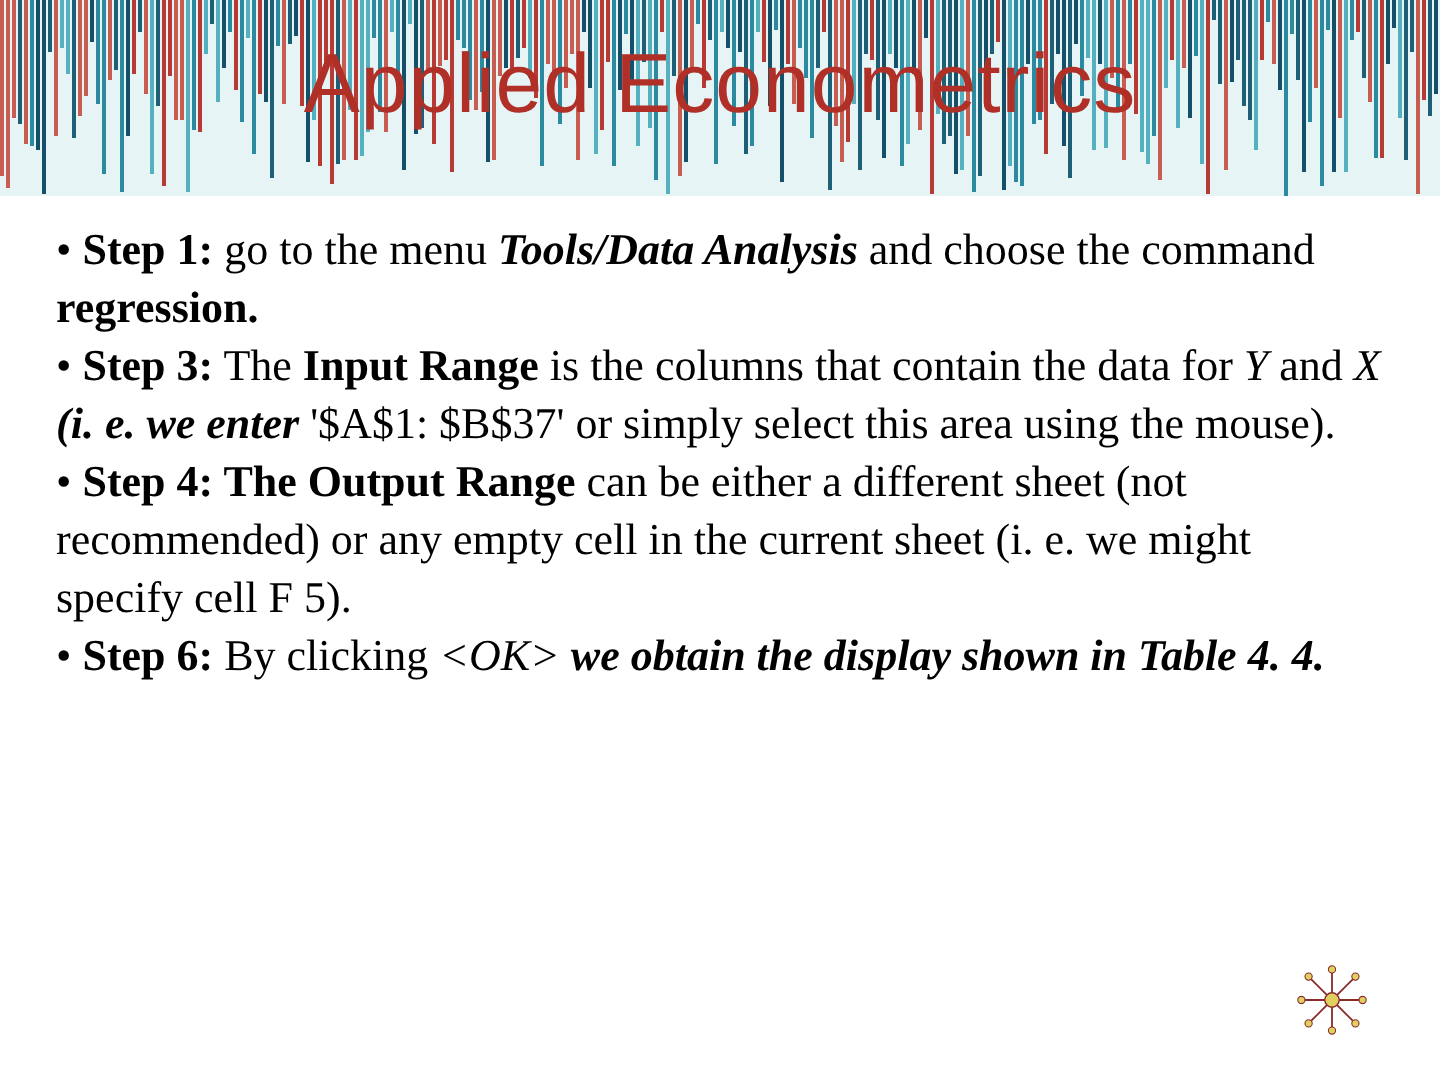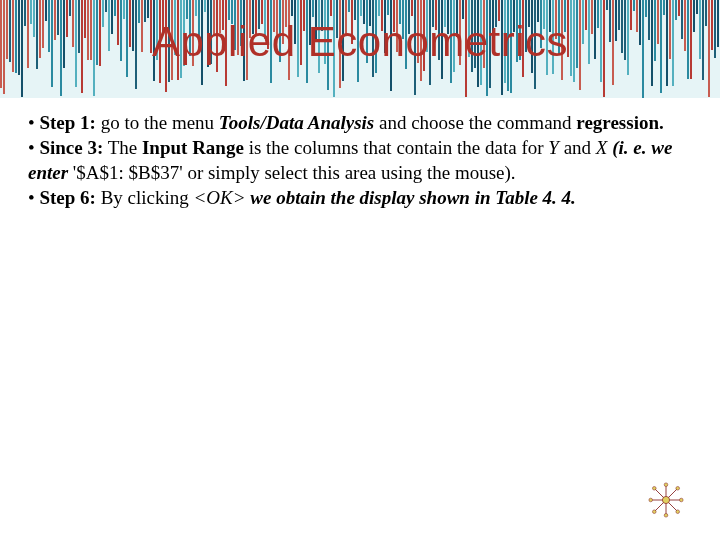--- a/index.html
+++ b/index.html
@@ -45,21 +45,21 @@
   .content {
     padding: 12px 28px 0 28px;
   }
   .subtitle {
     font-size: 27px;
     font-weight: bold;
     text-align: center;
     margin-bottom: 14px;
   }
   .steps {
-    font-size: 19px;
+    font-size: 22px;
     line-height: 1.32;
     text-align: left;
   }
   .steps .step { margin: 0; }
   .b { font-weight: bold; }
   .i { font-style: italic; }
   .bi { font-weight: bold; font-style: italic; }
   .logo {
     position: absolute;
     right: 36px;
@@ -317,21 +317,24 @@
     </div>
   <div class="title">Applied Econometrics</div>
 </div>
 
 <div class="content">
   <div class="steps">
     <div class="step">
       <span>• </span><span class="b">Step 1:</span><span> go to the menu </span><span class="bi">Tools/Data Analysis</span><span> and choose the command </span><span class="b">regression.</span>
     </div>
     <div class="step">
-      <span>• </span><span class="b">Since 3:</span><span> The </span><span class="b">Input Range</span><span> is the columns that contain the data for </span><span class="i">Y</span><span> and </span><span class="i">X</span><span> </span><span class="bi">(i. e. we enter</span><span> '$A$1: $B$37' or simply select this area using the mouse).</span>
+      <span>• </span><span class="b">Step 3:</span><span> The </span><span class="b">Input Range</span><span> is the columns that contain the data for </span><span class="i">Y</span><span> and </span><span class="i">X</span><span> </span><span class="bi">(i. e. we enter</span><span> '$A$1: $B$37' or simply select this area using the mouse).</span>
+    </div>
+    <div class="step">
+      <span>• </span><span class="b">Step 4: The Output Range</span><span> can be either a different sheet (not recommended) or any empty cell in the current sheet (i. e. we might specify cell F 5).</span>
     </div>
     <div class="step">
       <span>• </span><span class="b">Step 6:</span><span> By clicking </span><span class="i">&lt;OK&gt;</span><span> </span><span class="bi">we obtain the display shown in Table 4. 4.</span>
     </div>
   </div>
 </div>
 
 <div class="logo">
   <svg viewBox="0 0 40 40">
     <g stroke="#8a2a2a" stroke-width="1" fill="none">

